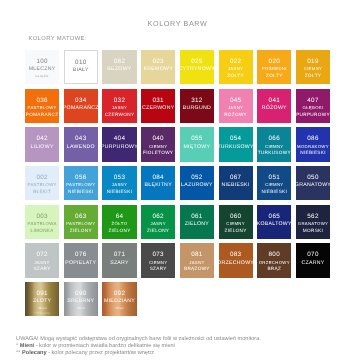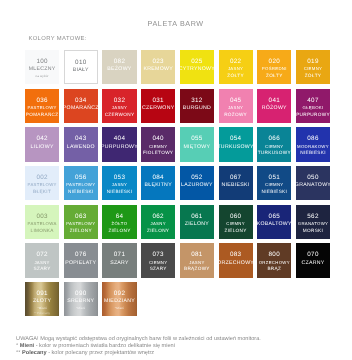--- a/index.html
+++ b/index.html
@@ -22,21 +22,21 @@
   .sub{font-size:3.0px;letter-spacing:.15px;line-height:6.0px;opacity:.8;}
   .sub2{font-size:3.0px;letter-spacing:.15px;line-height:5.4px;opacity:.45;}
   .notes{position:absolute;left:16.1px;top:336px;}
   .note{font-size:5.6px;line-height:7.1px;color:#8a8a8a;white-space:nowrap;}
   .note b{font-weight:bold;color:#5d5d5d;}
 </style>
 </head>
 <body>
 
 <div class="page">
-  <div class="title">PALETA BARW</div>
+  <div class="title">KOLORY BARW</div>
   <div class="subtitle">KOLORY MATOWE:</div>
   <div class="grid" id="grid">
       <div class="row">
         <div class="cell" style="left: 0px; background: rgb(248, 249, 250);">
           <div class="cellinner" style="color: rgb(126, 128, 131);">
             <div class="code">100</div>
             <div class="nm nm1">MLECZNY</div>
             <div class="sub">na wybór</div>
           </div>
         </div>

